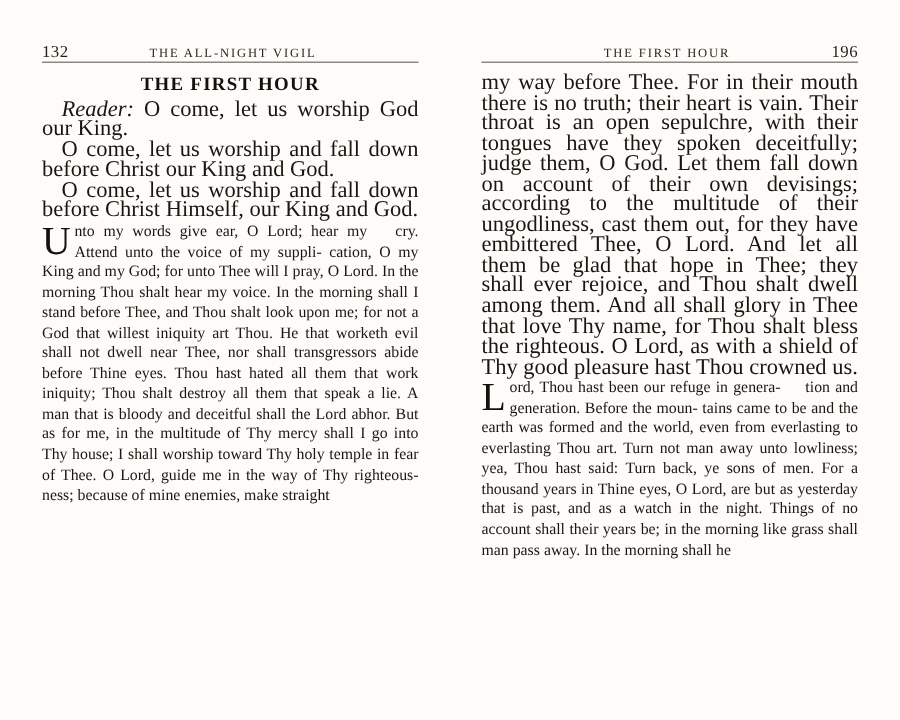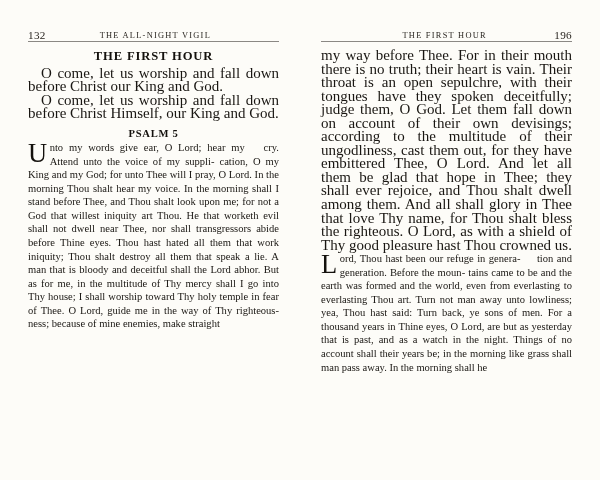--- a/index.html
+++ b/index.html
@@ -125,26 +125,26 @@
 
   <div class="page page-left">
 
     <div class="running-head">
       <span class="folio">132</span>
       <span class="head-title">THE ALL-NIGHT VIGIL</span>
     </div>
 
     <div class="section-title">THE FIRST HOUR</div>
 
+    <p class="para indent"><span class="reader-label">Reader:</span><span> O come, let us worship God our King.</span></p>
 
     <p class="para indent">O come, let us worship and fall down before Christ our King and God.</p>
 
     <p class="para indent">O come, let us worship and fall down before Christ Himself, our King and God.</p>
 
-    <div class="psalm-title">PSALM  5</div>
 
     <p class="dropcap-para"><span class="dropcap">U</span><span>nto my words give ear, O Lord; hear my</span> <span class="cap-line2-indent"></span><span>cry.  Attend unto the voice of my suppli-</span> <span>cation, O my King and my God; for unto Thee will I pray, O Lord.  In the morning Thou shalt hear my voice.  In the morning shall I stand before Thee, and Thou shalt look upon me; for not a God that willest iniquity art Thou. He that worketh evil shall not dwell near Thee, nor shall transgressors abide before Thine eyes. Thou hast hated all them that work iniquity; Thou shalt destroy all them that speak a lie.  A man that is bloody and deceitful shall the Lord abhor.  But as for me, in the multitude of Thy mercy shall I go into Thy house; I shall worship toward Thy holy temple in fear of Thee.  O Lord, guide me in the way of Thy righteous­ness; because of mine enemies, make straight</span></p>
 
   </div>
 
   <div class="page page-right">
 
     <div class="running-head">
       <span class="head-title">THE FIRST HOUR</span>
       <span class="folio">196</span>

